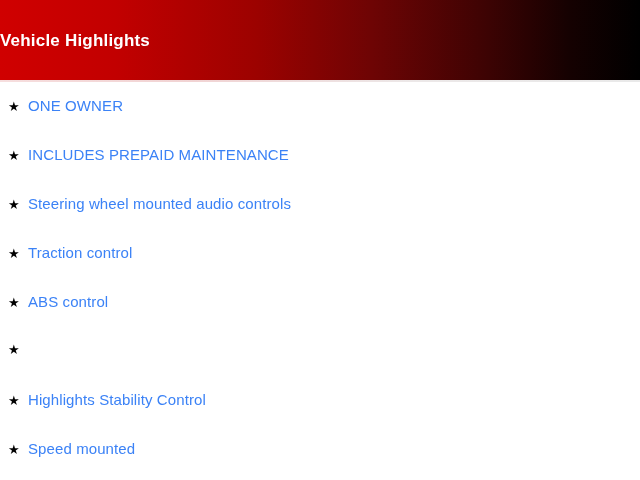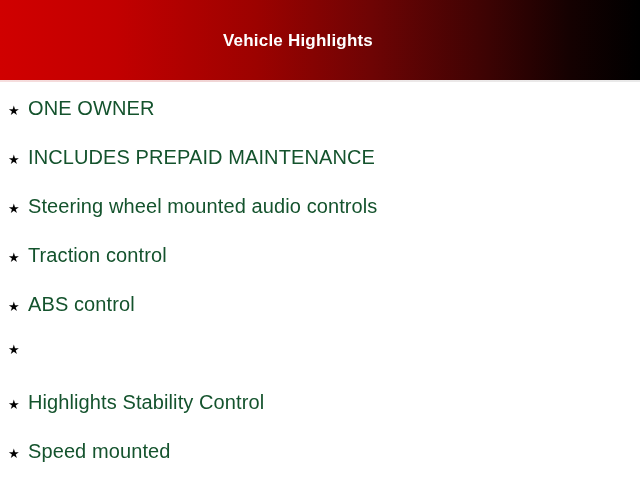--- a/index.html
+++ b/index.html
@@ -34,21 +34,21 @@
         to right,
         #d00000 0%,
         #c20000 18%,
         #9c0200 40%,
         #6e0404 58%,
         #3d0303 76%,
         #150101 89%,
         #000000 100%);
     display: flex;
     align-items: center;
-    justify-content: center;
+    justify-content: flex-start;
     box-sizing: border-box;
     padding-right: 44px;
     overflow: hidden;
   }
 
   #banner-title {
     color: #ffffff;
     font-size: 17px;
     font-weight: bold;
     letter-spacing: 0.2px;
@@ -92,22 +92,22 @@
     flex: 0 0 auto;
     width: 20px;
     color: #000000;
     font-size: 13px;
     line-height: 1;
     text-align: left;
   }
 
   .highlight-label {
     flex: 1 1 auto;
-    color: #14532d;
-    font-size: 20px;
+    color: #3b82f6;
+    font-size: 15px;
     font-weight: normal;
     line-height: 1;
     letter-spacing: 0.1px;
     white-space: nowrap;
   }
 </style>
 </head>
 <body>
 
 <div id="page">

